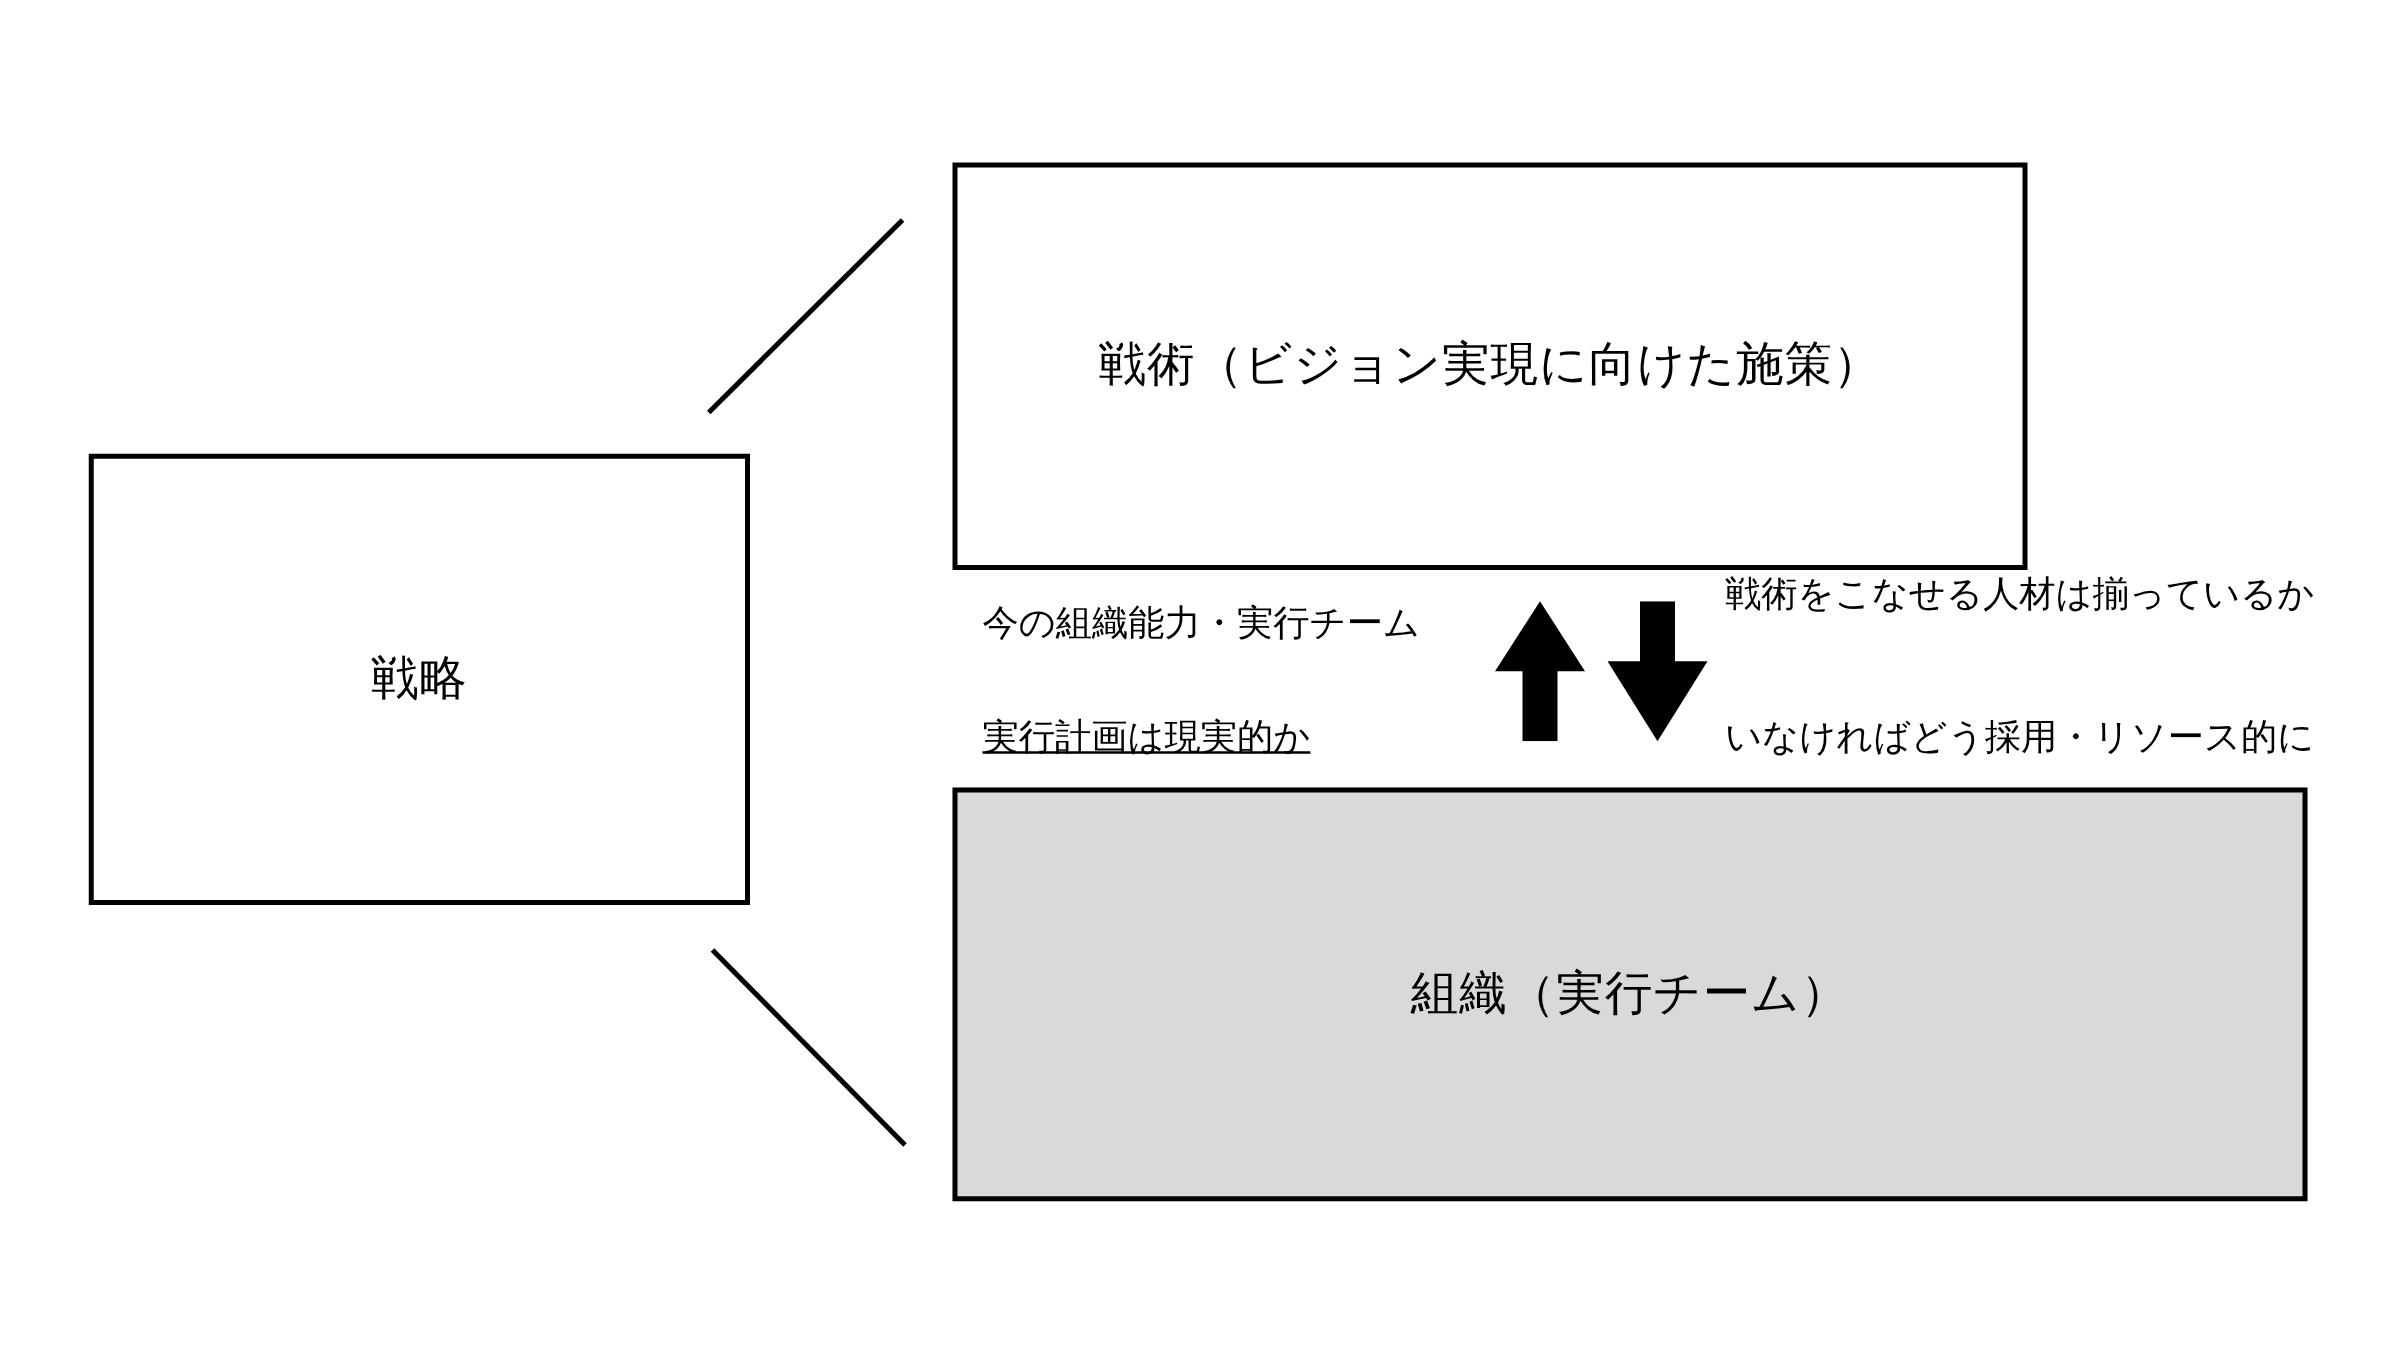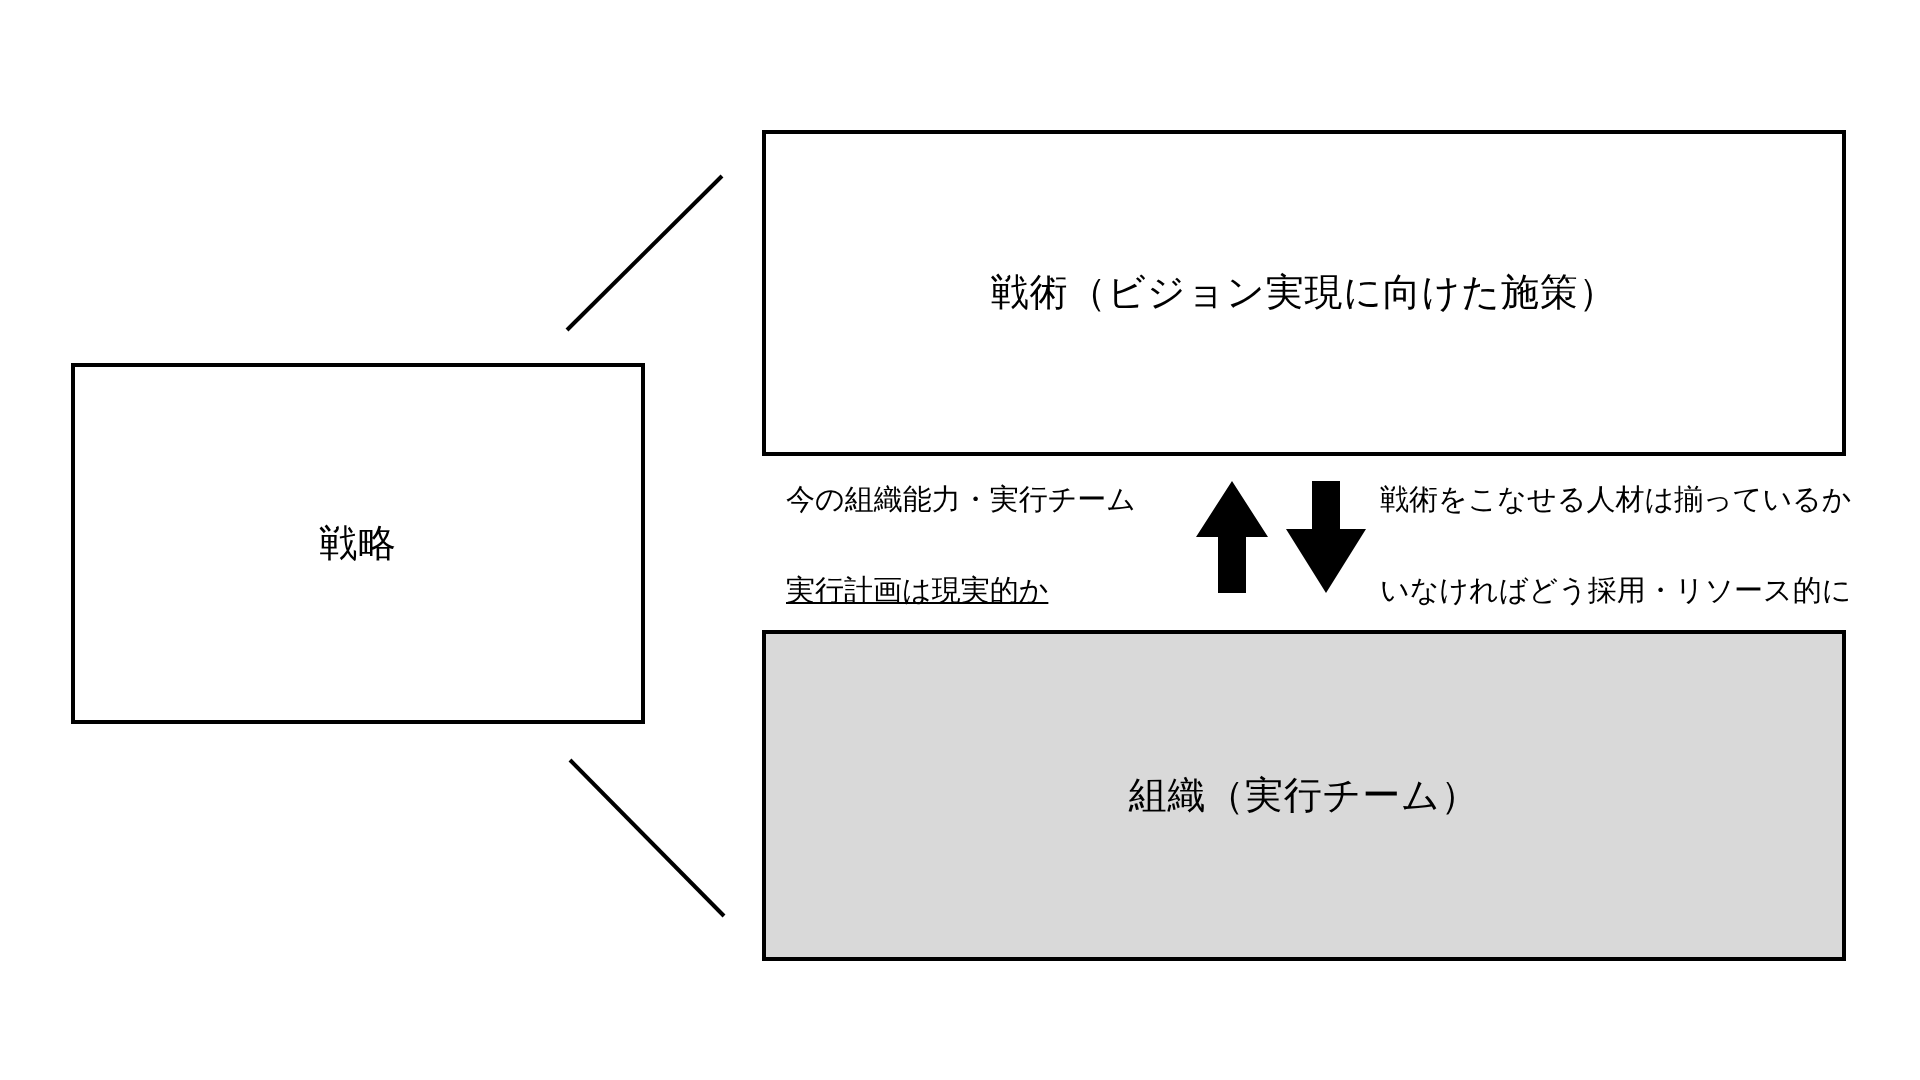--- a/index.html
+++ b/index.html
@@ -31,28 +31,28 @@
   .box-label {
     font-size: 38px;
     line-height: 1.3;
     letter-spacing: 0.02em;
     color: #000000;
     white-space: nowrap;
   }
   #box-strategy {
     left: 71px;
     top: 363px;
-    width: 574px;
+    width: 529px;
     height: 361px;
     background: #ffffff;
   }
   #box-tactics {
     left: 762px;
     top: 130px;
-    width: 1084px;
+    width: 860px;
     height: 326px;
     background: #ffffff;
   }
   #box-organization {
     left: 762px;
     top: 630px;
     width: 1084px;
     height: 331px;
     background: #d9d9d9;
   }
@@ -66,21 +66,21 @@
   }
   .annotation {
     position: absolute;
     font-size: 29px;
     line-height: 1.25;
     color: #000000;
     white-space: nowrap;
   }
   #ann-left-top   { left: 786px;  top: 481px; }
   #ann-left-bot   { left: 786px;  top: 572px; text-decoration: underline; }
-  #ann-right-top  { left: 1380px; top: 481px; }
+  #ann-right-top  { left: 1380px; top: 458px; }
   #ann-right-bot  { left: 1380px; top: 572px; }
 
   .arrow-svg {
     position: absolute;
   }
   #arrow-up   { left: 1196px; top: 481px; }
   #arrow-down { left: 1286px; top: 481px; }
 </style>
 </head>
 <body>

